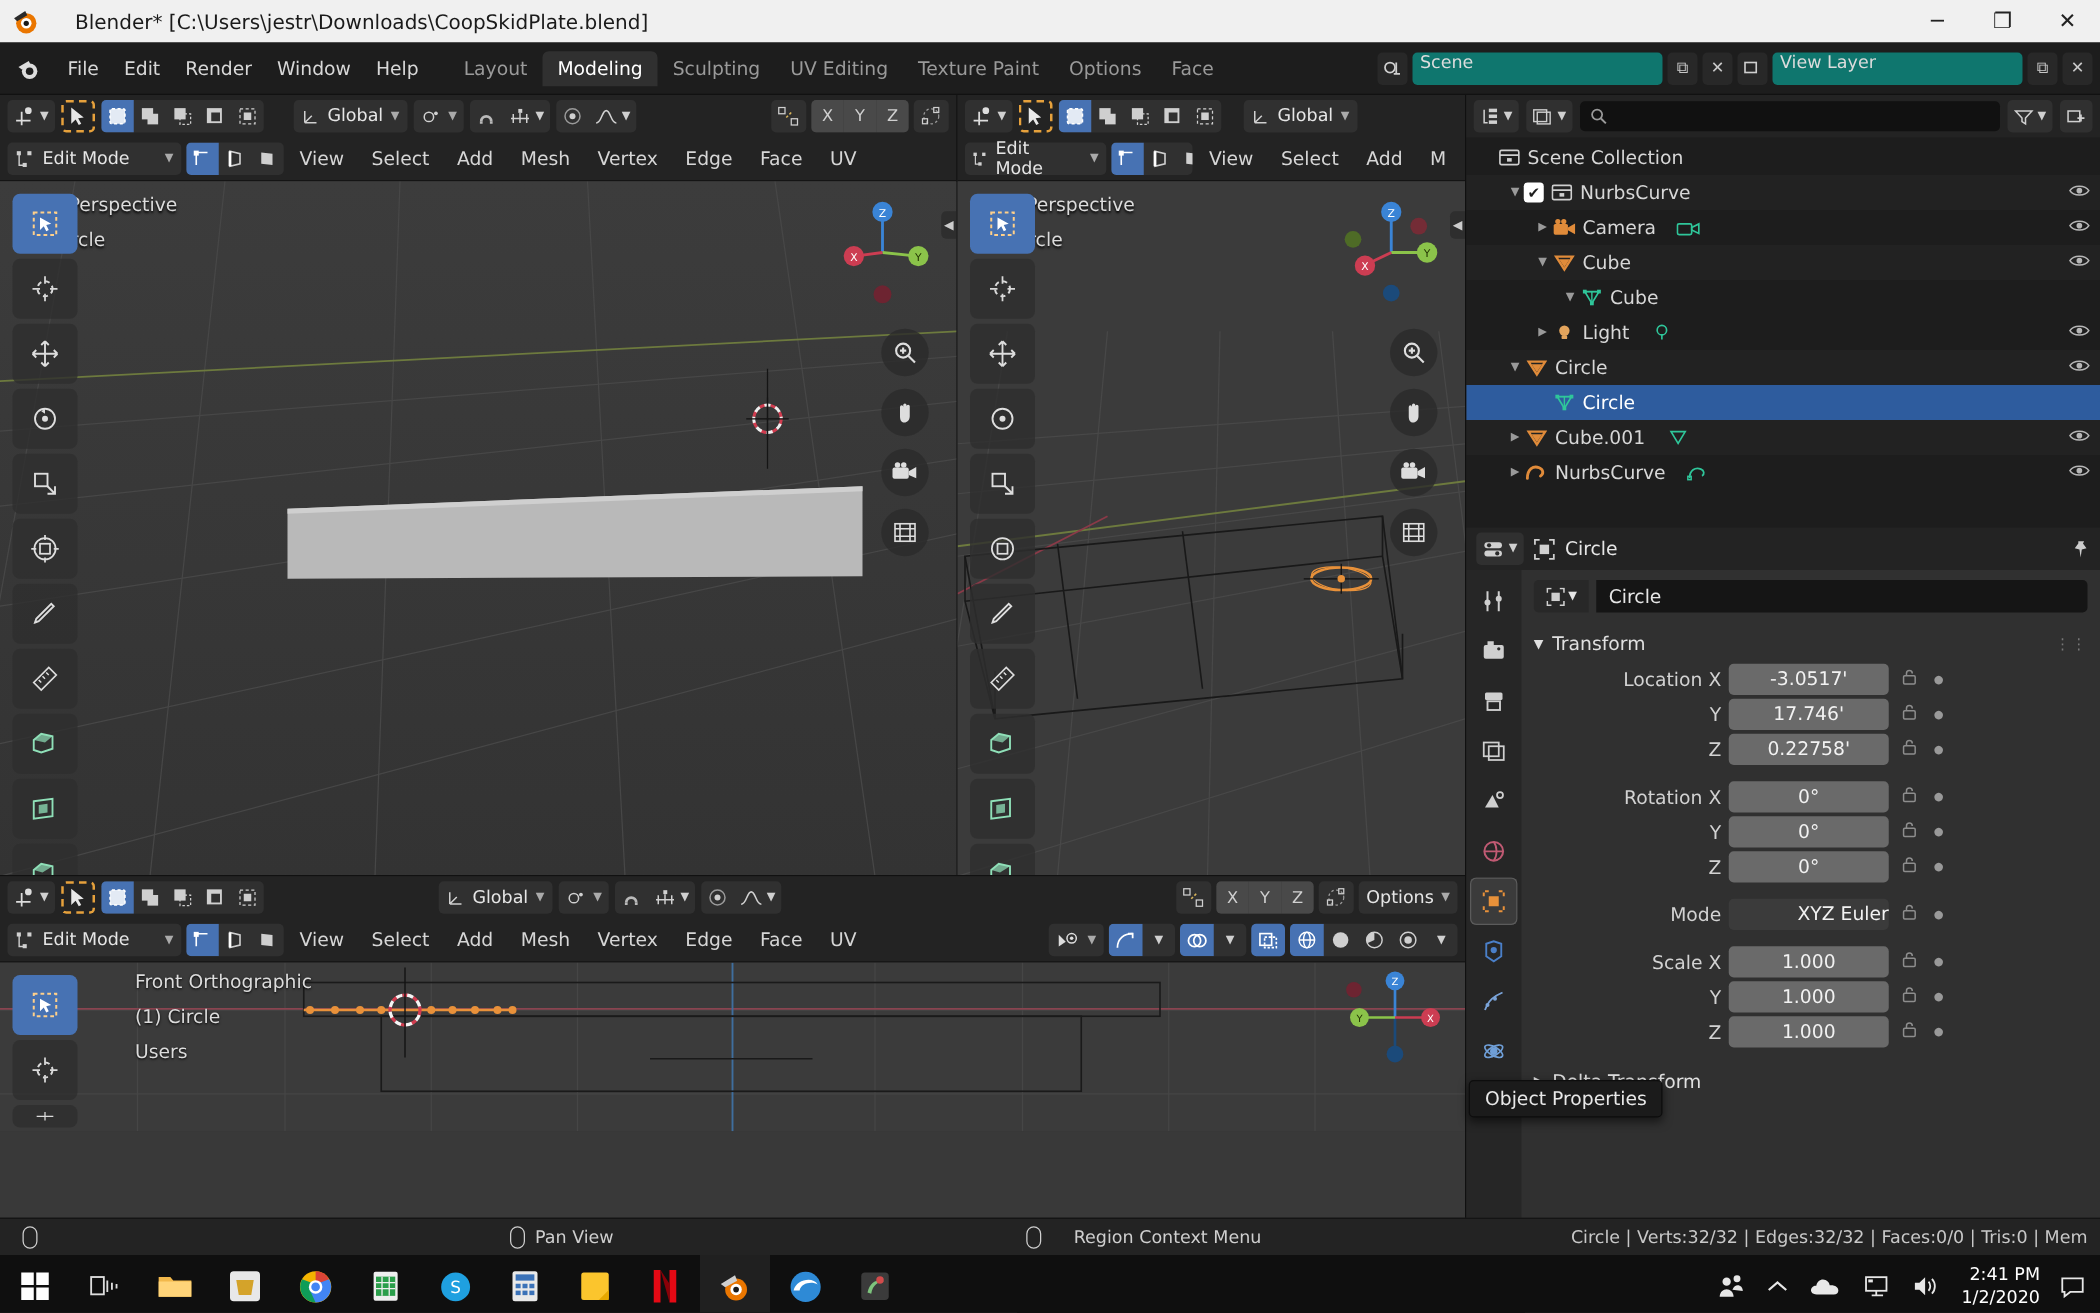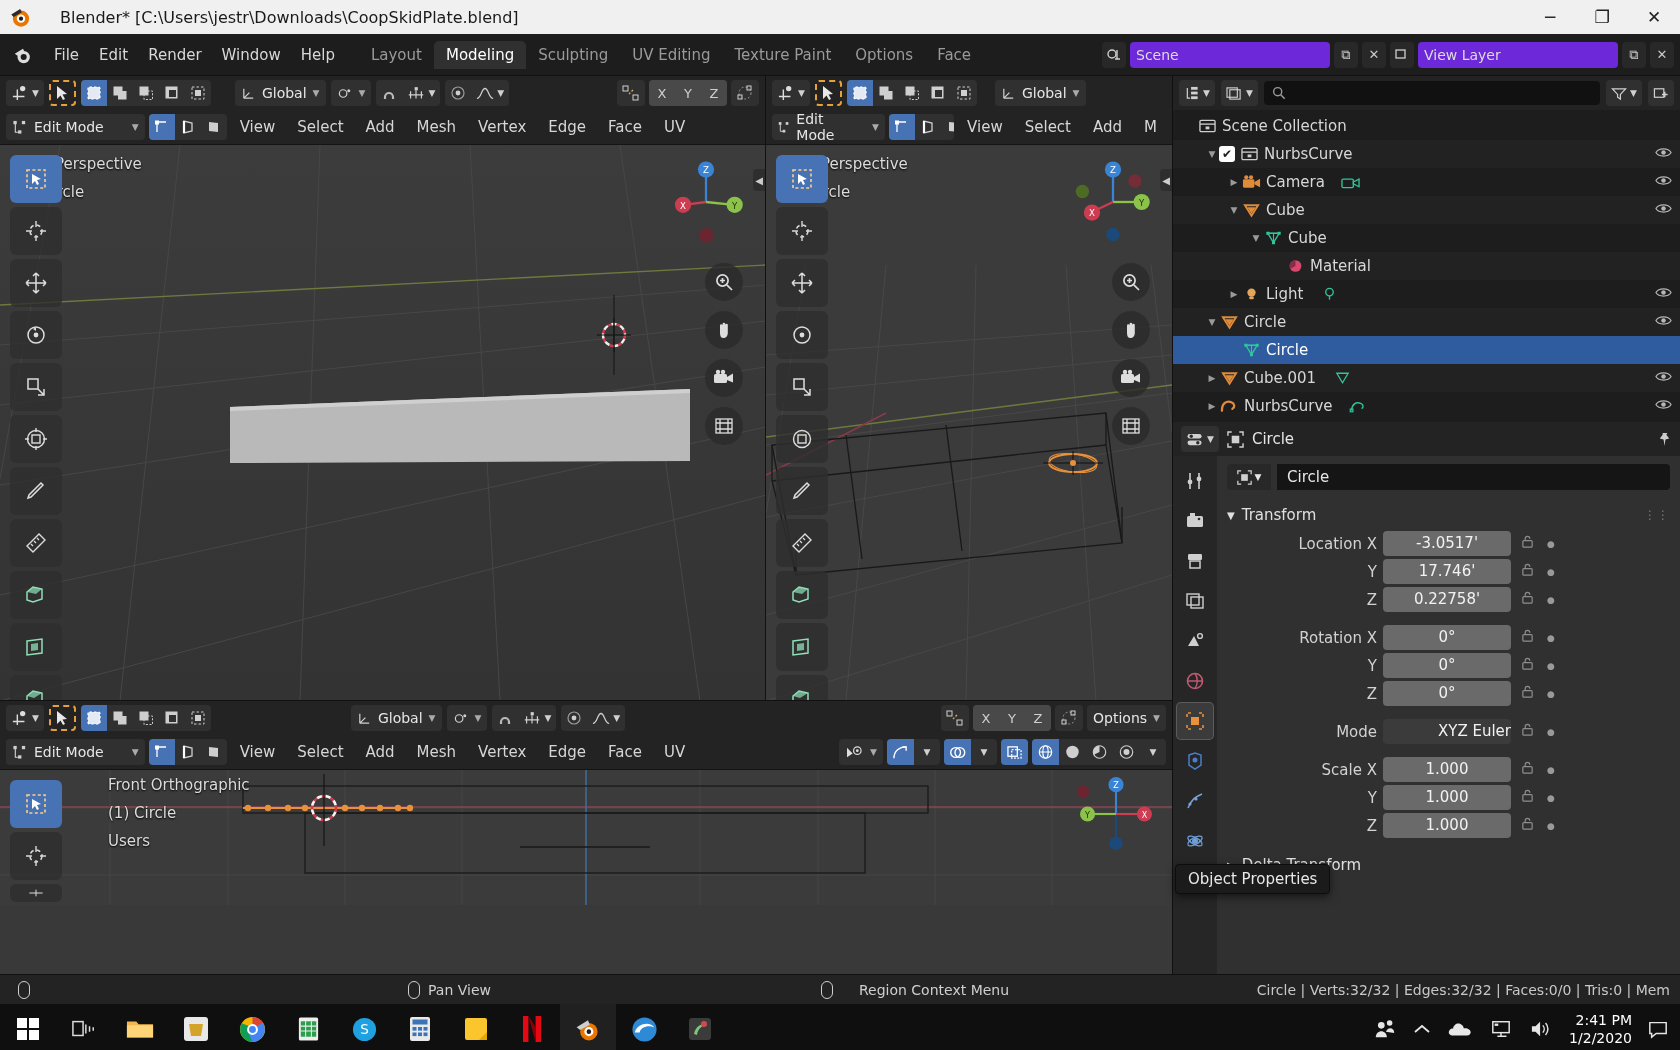--- a/index.html
+++ b/index.html
@@ -17,21 +17,21 @@
 
   
   #topbar { height:42px; background:#1d1d1d; display:flex; align-items:center; padding:0 6px;
     border-bottom:1px solid #111; }
   .mlogo { width:22px; height:22px; margin:0 10px 0 6px; }
   .menuitem { padding:4px 10px; font-size:15px; color:#d8d8d8; border-radius:4px; cursor:default; }
   .wsgap { width:14px; }
   .wstab { padding:5px 12px; font-size:15px; color:#9a9a9a; border-radius:5px 5px 0 0; }
   .wstab.active { background:#303030; color:#fff; }
   .topright { margin-left:auto; display:flex; align-items:center; gap:4px; }
-  .ddbox { display:flex; align-items:center; height:26px; background:#6d28d9; border-radius:4px;
+  .ddbox { display:flex; align-items:flex-start; height:26px; background:#0f766e; border-radius:4px;
     padding:0 6px; gap:5px; font-size:14px; color:#dcdcdc; }
   .ddbox.wide { width:200px; }
   .sqbtn { width:24px; height:26px; background:#282828; border-radius:4px; display:flex;
     align-items:center; justify-content:center; font-size:13px; color:#c8c8c8; }
 
   
   #main { position:relative; height:calc(1050px - 34px - 38px - 30px - 50px); display:flex; }
   #leftcol { width:1172px; display:flex; flex-direction:column; }
   #rightcol { width:508px; display:flex; flex-direction:column; background:#1d1d1d;
     border-left:1px solid #101010; }
@@ -1169,30 +1169,20 @@
               <svg width="17" height="16" viewBox="0 0 18 16">
                 <path d="M3 3 L15 3 L9 13 Z" fill="none" stroke="#2fc69a" stroke-width="1.5"></path>
                 <path d="M9 3 v10 M3 3 L15 3" stroke="#2fc69a" stroke-width="1.2"></path>
                 <rect x="1.4" y="1.4" width="3.2" height="3.2" fill="#2fc69a"></rect>
                 <rect x="13.4" y="1.4" width="3.2" height="3.2" fill="#2fc69a"></rect>
                 <rect x="7.4" y="11.4" width="3.2" height="3.2" fill="#2fc69a"></rect>
               </svg>
             </span>
             <span class="nm">Cube</span>
           </div>
-          <div class="olrow alt" style="padding-left: 98px;">
-            <span class="tri"></span>
-            <span class="icosm">
-              <svg width="17" height="16" viewBox="0 0 18 16">
-                <circle cx="9" cy="8" r="6.2" fill="#d6486e"></circle>
-                <path d="M9 8 L9 1.8 A6.2 6.2 0 0 0 3.5 11 Z" fill="#8a2c47"></path>
-              </svg>
-            </span>
-            <span class="nm">Material</span>
-          </div>
           <div class="olrow" style="padding-left: 54px;">
             <span class="tri">▶</span>
             <span class="icosm">
               <svg width="17" height="16" viewBox="0 0 18 16">
                 <circle cx="9" cy="6.5" r="4.4" fill="#e3a45c"></circle>
                 <rect x="6.6" y="10.6" width="4.8" height="3" rx="1" fill="#e3a45c"></rect>
               </svg>
             </span>
             <span class="nm">Light</span>
             <span class="icosm" style="margin-left: 16px;">

